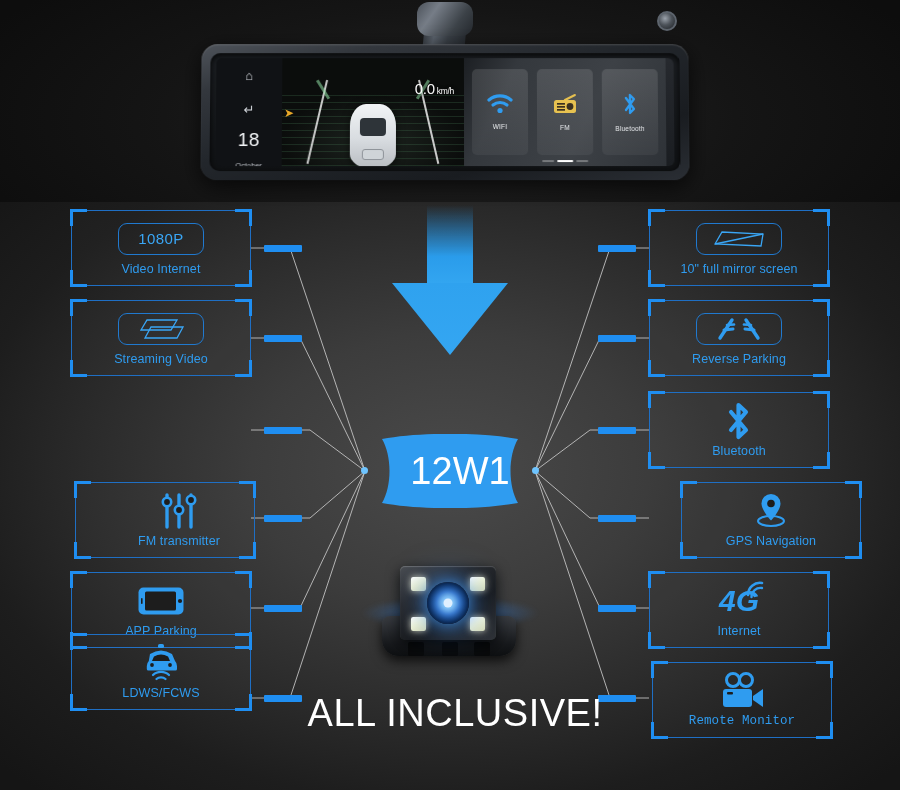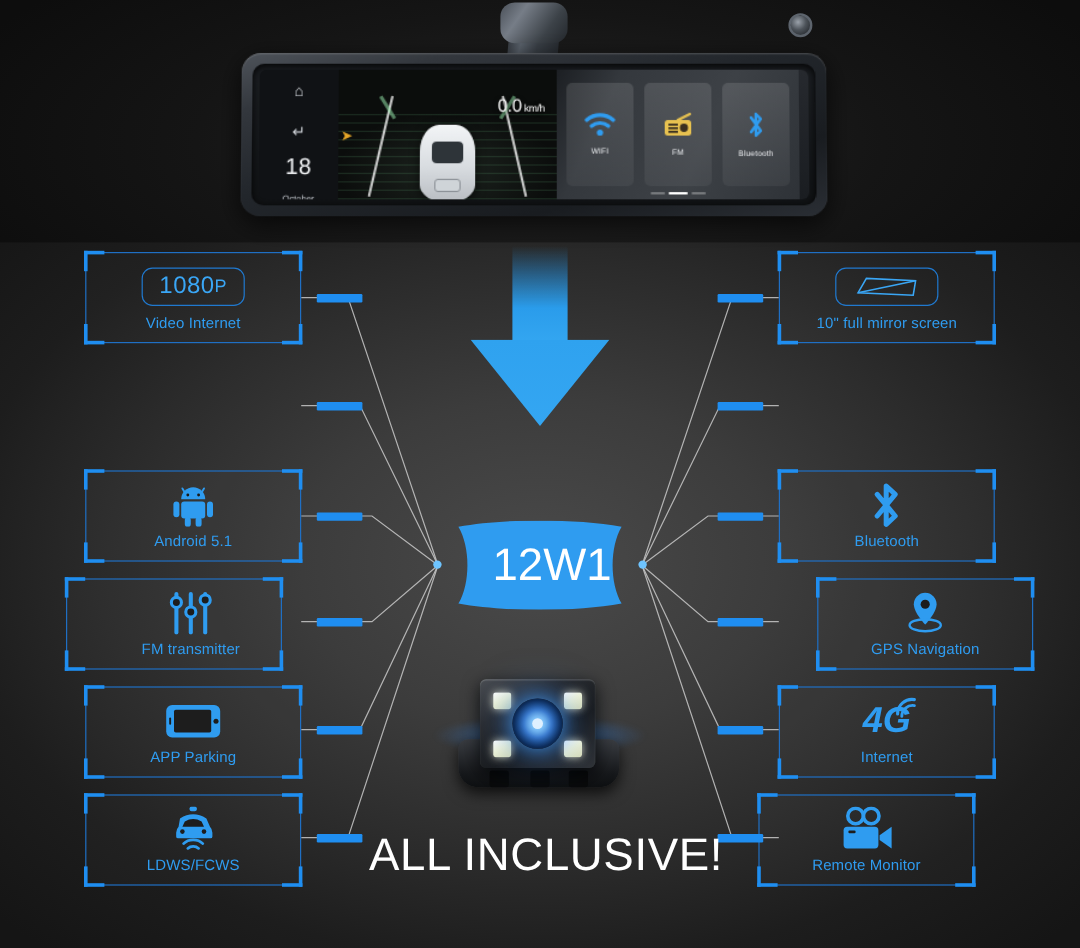--- a/index.html
+++ b/index.html
@@ -185,21 +185,21 @@
     height: 36px; display: flex; align-items: center; justify-content: center;
     color: #2b9bf0;
   }
   .fbox .flabel {
     margin-top: 5px; color: #2f9cf0; font-size: 12.5px; letter-spacing: .1px; white-space: nowrap;
   }
   .pill {
     width: 86px; height: 32px; border: 1.5px solid #2079cf; border-radius: 9px;
     display: flex; align-items: center; justify-content: center;
   }
-  .pill-1080 { color: #3aa6f5; font-size: 20px; letter-spacing: .4px; }
+  .pill-1080 { color: #3aa6f5; font-size: 15px; letter-spacing: .4px; }
 
   
   .stub {
     position: absolute; width: 38px; height: 7px; background: #1f8ef1; border-radius: 1px;
   }
 
   
   #badge {
     position: absolute; left: 362px; top: 434px; width: 196px; height: 74px;
   }
@@ -368,43 +368,38 @@
     <span class="corner c-br"></span>
     <div class="ficon">
       <div class="pill">
         <span class="pill-1080">1080</span>
           <span class="pill-1080" style="font-size:15px;">P</span>
       </div>
     </div>
     <div class="flabel">Video Internet</div>
   </div>
 
-
-  <div class="fbox" style="left:71px; top:392px;">
-    <span class="corner c-tl"></span>
-    <span class="corner c-tr"></span>
-    <span class="corner c-bl"></span>
-    <span class="corner c-br"></span>
-    <div class="ficon">
-      <svg width="34" height="36" viewBox="0 0 34 36">
-        <path d="M8 4 L11 9 M26 4 L23 9" stroke="#2f9cf0" stroke-width="1.6" stroke-linecap="round"></path>
-        <path d="M7 13 a10 10 0 0 1 20 0 z" fill="#2f9cf0"></path>
-        <circle cx="12.5" cy="9.5" r="1.2" fill="#1a1a1a"></circle>
-        <circle cx="21.5" cy="9.5" r="1.2" fill="#1a1a1a"></circle>
-        <rect x="7" y="15" width="20" height="14" rx="2.5" fill="#2f9cf0"></rect>
-        <rect x="0.5" y="15" width="5" height="13" rx="2.5" fill="#2f9cf0"></rect>
-        <rect x="28.5" y="15" width="5" height="13" rx="2.5" fill="#2f9cf0"></rect>
-        <rect x="10" y="28" width="5" height="8" rx="2.4" fill="#2f9cf0"></rect>
-        <rect x="19" y="28" width="5" height="8" rx="2.4" fill="#2f9cf0"></rect>
-      </svg>
-    </div>
-    <div class="flabel">Android 5.1</div>
-  </div>
-
-  <div class="fbox" style="left:55px; top:482px;padding-left:28px;">
+  <div class="fbox" style="left:71px; top:300px;">
+    <span class="corner c-tl"></span>
+    <span class="corner c-tr"></span>
+    <span class="corner c-bl"></span>
+    <span class="corner c-br"></span>
+    <div class="ficon">
+      <div class="pill">
+        <svg width="56" height="24" viewBox="0 0 56 24">
+          <polygon points="14,3 44,3 38,13 8,13" stroke="#3aa6f5" stroke-width="1.3" fill="none"></polygon>
+          <polygon points="18,10 50,10 44,21 12,21" stroke="#3aa6f5" stroke-width="1.3" fill="none"></polygon>
+        </svg>
+      </div>
+    </div>
+    <div class="flabel">Streaming Video</div>
+  </div>
+
+
+  <div class="fbox" style="left:75px; top:482px;padding-left:28px;">
     <span class="corner c-tl"></span>
     <span class="corner c-tr"></span>
     <span class="corner c-bl"></span>
     <span class="corner c-br"></span>
     <div class="ficon">
       <svg width="38" height="36" viewBox="0 0 38 36">
         <line x1="7" y1="2" x2="7" y2="34" stroke="#2f9cf0" stroke-width="3.4" stroke-linecap="round"></line>
         <line x1="19" y1="2" x2="19" y2="34" stroke="#2f9cf0" stroke-width="3.4" stroke-linecap="round"></line>
         <line x1="31" y1="2" x2="31" y2="34" stroke="#2f9cf0" stroke-width="3.4" stroke-linecap="round"></line>
         <circle cx="7" cy="9" r="4.2" fill="#1d1d1d" stroke="#2f9cf0" stroke-width="2.6"></circle>
@@ -424,21 +419,21 @@
       <svg width="48" height="30" viewBox="0 0 48 30">
         <rect x="1.5" y="1.5" width="45" height="27" rx="5" fill="#2f9cf0"></rect>
         <rect x="8" y="5.5" width="31" height="19" rx="1.5" fill="#1d1d1d"></rect>
         <circle cx="43" cy="15" r="2.1" fill="#1d1d1d"></circle>
         <rect x="4" y="12" width="1.6" height="6" rx="0.8" fill="#1d1d1d"></rect>
       </svg>
     </div>
     <div class="flabel">APP Parking</div>
   </div>
 
-  <div class="fbox" style="left:71px; top:662px;">
+  <div class="fbox" style="left:71px; top:634px;">
     <span class="corner c-tl"></span>
     <span class="corner c-tr"></span>
     <span class="corner c-bl"></span>
     <span class="corner c-br"></span>
     <div class="ficon">
       <svg width="42" height="38" viewBox="0 0 42 38">
         <rect x="18" y="0" width="6" height="4" rx="1.6" fill="#2f9cf0"></rect>
         <path d="M10 10 q11 -7 22 0 l3 7 q2 2 2 5 v3 q0 1.6 -1.6 1.6 h-27 q-1.6 0 -1.6 -1.6 v-3 q0 -3 2 -5 z" fill="#2f9cf0"></path>
         <path d="M14 12.5 q7 -4 14 0 l2 4.5 h-18 z" fill="#1d1d1d"></path>
         <circle cx="12" cy="21" r="1.9" fill="#1d1d1d"></circle>
@@ -459,20 +454,39 @@
       <div class="pill">
         <svg width="60" height="22" viewBox="0 0 60 22">
           <polygon points="6,16 13,4 54,6 52,18" stroke="#3aa6f5" stroke-width="1.3" fill="none"></polygon>
           <line x1="6" y1="16" x2="54" y2="6" stroke="#3aa6f5" stroke-width="1.3"></line>
         </svg>
       </div>
     </div>
     <div class="flabel">10" full mirror screen</div>
   </div>
 
+  <div class="fbox" style="left:649px; top:300px;">
+    <span class="corner c-tl"></span>
+    <span class="corner c-tr"></span>
+    <span class="corner c-bl"></span>
+    <span class="corner c-br"></span>
+    <div class="ficon">
+      <div class="pill">
+        <svg width="58" height="26" viewBox="0 0 58 26">
+          <path d="M10 22 L22 4" stroke="#2f9cf0" stroke-width="3.4" stroke-linecap="round"></path>
+          <path d="M14 14 L23 13" stroke="#2f9cf0" stroke-width="3" stroke-linecap="round"></path>
+          <path d="M17 9 L24 8.5" stroke="#2f9cf0" stroke-width="2.6" stroke-linecap="round"></path>
+          <path d="M48 22 L36 4" stroke="#2f9cf0" stroke-width="3.4" stroke-linecap="round"></path>
+          <path d="M44 14 L35 13" stroke="#2f9cf0" stroke-width="3" stroke-linecap="round"></path>
+          <path d="M41 9 L34 8.5" stroke="#2f9cf0" stroke-width="2.6" stroke-linecap="round"></path>
+        </svg>
+      </div>
+    </div>
+    <div class="flabel">Reverse Parking</div>
+  </div>
 
   <div class="fbox" style="left:649px; top:392px;">
     <span class="corner c-tl"></span>
     <span class="corner c-tr"></span>
     <span class="corner c-bl"></span>
     <span class="corner c-br"></span>
     <div class="ficon">
       <svg width="28" height="38" viewBox="0 0 28 38">
         <path d="M6 10 L21 28 L13.5 35 L13.5 3 L21 10 L6 28" stroke="#2f9cf0" stroke-width="4.2" fill="none" stroke-linejoin="round" stroke-linecap="round"></path>
       </svg>
@@ -505,21 +519,21 @@
         <span style="font-size:30px;font-weight:bold;font-style:italic;color:#2f9cf0;line-height:1;">4G</span>
         <svg width="22" height="20" viewBox="0 0 22 20" style="position:absolute;left:26px;top:-6px;">
           <path d="M3 15 A12 12 0 0 1 17 3" stroke="#2f9cf0" stroke-width="2.6" fill="none" stroke-linecap="round"></path>
           <path d="M6.5 17 A9 9 0 0 1 17 8" stroke="#2f9cf0" stroke-width="2.4" fill="none" stroke-linecap="round"></path>
         </svg>
       </div>
     </div>
     <div class="flabel">Internet</div>
   </div>
 
-  <div class="fbox" style="left:632px; top:662px;">
+  <div class="fbox" style="left:652px; top:662px;font-family:Liberation Mono, monospace;">
     <span class="corner c-tl"></span>
     <span class="corner c-tr"></span>
     <span class="corner c-bl"></span>
     <span class="corner c-br"></span>
     <div class="ficon">
       <svg width="46" height="38" viewBox="0 0 46 38">
         <circle cx="14" cy="8" r="6.5" stroke="#2f9cf0" stroke-width="3" fill="none"></circle>
         <circle cx="27" cy="8" r="6.5" stroke="#2f9cf0" stroke-width="3" fill="none"></circle>
         <rect x="4" y="17" width="29" height="18" rx="3" fill="#2f9cf0"></rect>
         <polygon points="34,24 44,17 44,35 34,28" fill="#2f9cf0"></polygon>

